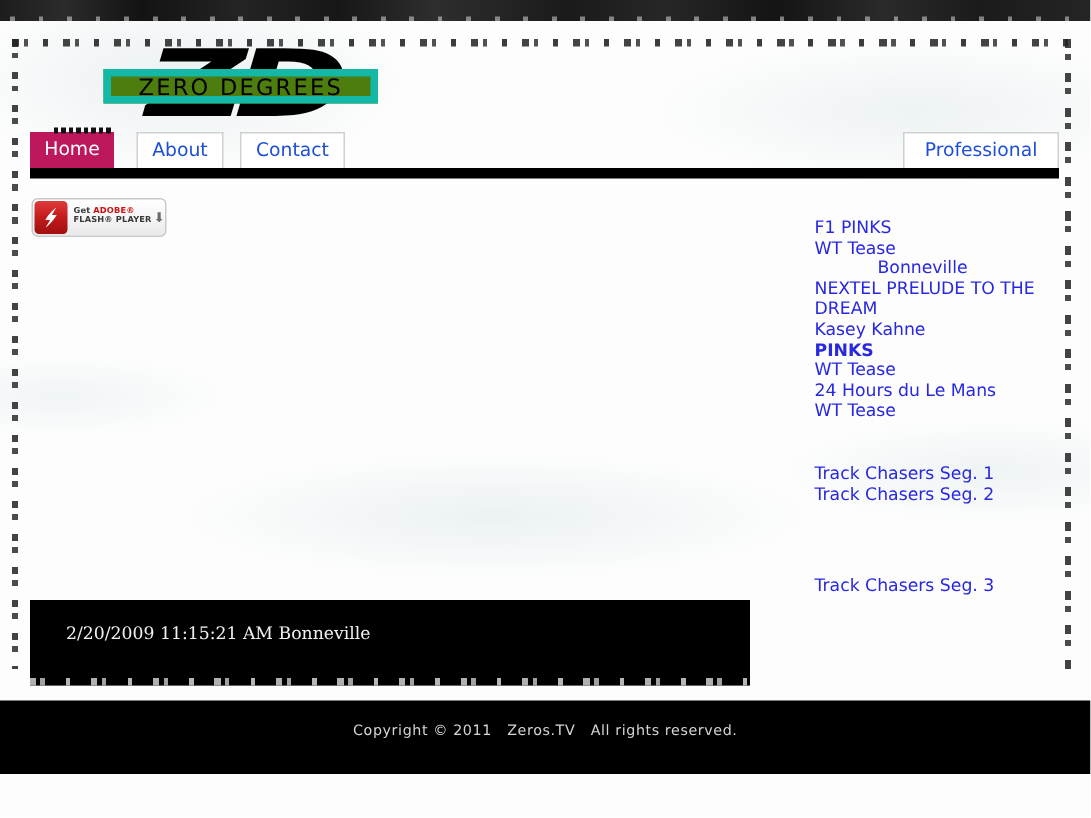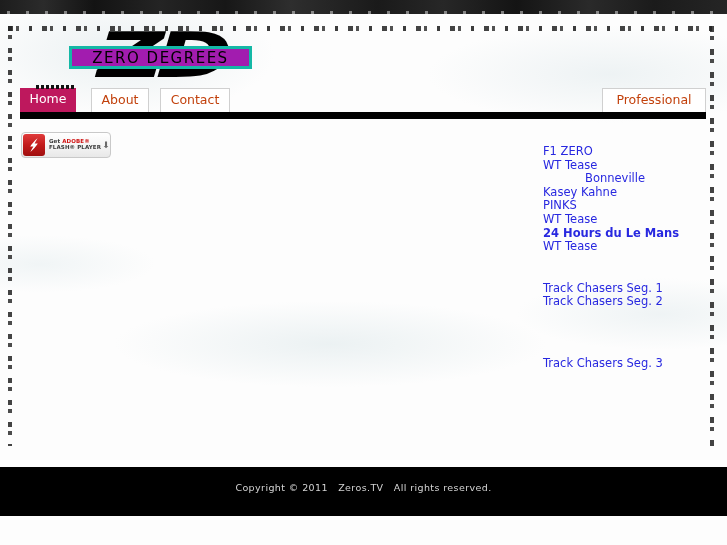--- a/index.html
+++ b/index.html
@@ -109,22 +109,22 @@
     color: #000000;
     text-align: center;
     transform: scaleX(1.5);
     transform-origin: 50% 50%;
     overflow: hidden;
   }
   #logo-plate {
     position: absolute;
     left: 6px; top: 15px;
     width: 183px; height: 23px;
-    background: #a21caf;
-    border: 3px solid #14b8a6;
+    background: #4d7c0f;
+    border: 5px solid #14b8a6;
     box-sizing: border-box;
     display: flex;
     align-items: center;
     justify-content: center;
   }
   #logo-plate-text {
     font-family: "DejaVu Sans", sans-serif;
     font-size: 15px;
     font-weight: normal;
     letter-spacing: 1.5px;
@@ -157,21 +157,21 @@
   }
   .tab.active::before {
     content: "";
     position: absolute;
     left: 16px; top: -3px; width: 40px; height: 4px;
     background: repeating-linear-gradient(90deg,
       #111 0 3px, rgba(0,0,0,0) 3px 5px);
   }
   .tab.idle {
     background: #ffffff;
-    color: #c2410c;
+    color: #1d4ed8;
     border: 1px solid #d0d0d0;
     border-bottom: none;
   }
   #tab-home     { left: 0px;   width: 56px; }
   #tab-about    { left: 71px;  width: 58px; }
   #tab-contact  { left: 140px; width: 70px; }
   #tab-pro      { left: 582px; width: 104px; }
 
   #nav-rule {
     position: absolute;
@@ -325,31 +325,36 @@
       </svg>
     </div>
     <div id="flash-text">
       <div class="flash-l1"><span>Get </span><span class="flash-adobe">ADOBE®</span></div>
       <div class="flash-l2">FLASH® PLAYER</div>
     </div>
     <div id="flash-arrow">⬇</div>
   </div>
 
   <div id="link-list">
-      <a class="vlink" href="#" style="color: rgb(40, 40, 224);">F1 ZERO</a>
+      <a class="vlink" href="#" style="color: rgb(40, 40, 224);">F1 PINKS</a>
       <a class="vlink" href="#" style="color: rgb(40, 40, 224);">WT Tease</a>
       <a class="vlink" href="#" style="color: rgb(40, 40, 224); margin-left: 42px;">Bonneville</a>
+      <a class="vlink" href="#" style="color: rgb(40, 40, 224);">NEXTEL PRELUDE TO THE DREAM</a>
       <a class="vlink" href="#" style="color: rgb(40, 40, 224);">Kasey Kahne</a>
-      <a class="vlink" href="#" style="color: rgb(40, 40, 224);">PINKS</a>
+      <a class="vlink" href="#" style="color: rgb(40, 40, 224); font-weight: bold;">PINKS</a>
       <a class="vlink" href="#" style="color: rgb(40, 40, 224);">WT Tease</a>
-      <a class="vlink" href="#" style="color: rgb(40, 40, 224); font-weight: bold;">24 Hours du Le Mans</a>
+      <a class="vlink" href="#" style="color: rgb(40, 40, 224);">24 Hours du Le Mans</a>
       <a class="vlink" href="#" style="color: rgb(40, 40, 224);">WT Tease</a>
       <a class="vlink" href="#" style="color: rgb(40, 40, 224); margin-top: 28px;">Track Chasers Seg. 1</a>
       <a class="vlink" href="#" style="color: rgb(40, 40, 224);">Track Chasers Seg. 2</a>
       <a class="vlink" href="#" style="color: rgb(40, 40, 224); margin-top: 48px;">Track Chasers Seg. 3</a>
     </div>
 
+  <div id="video-panel">
+    <div id="video-caption">2/20/2009 11:15:21 AM Bonneville</div>
+    <div id="video-grunge"></div>
+  </div>
 
   <div id="footer">
     <div id="footer-text">Copyright © 2011   Zeros.TV   All rights reserved.</div>
   </div>
 
 </div>
 
 </body></html>

